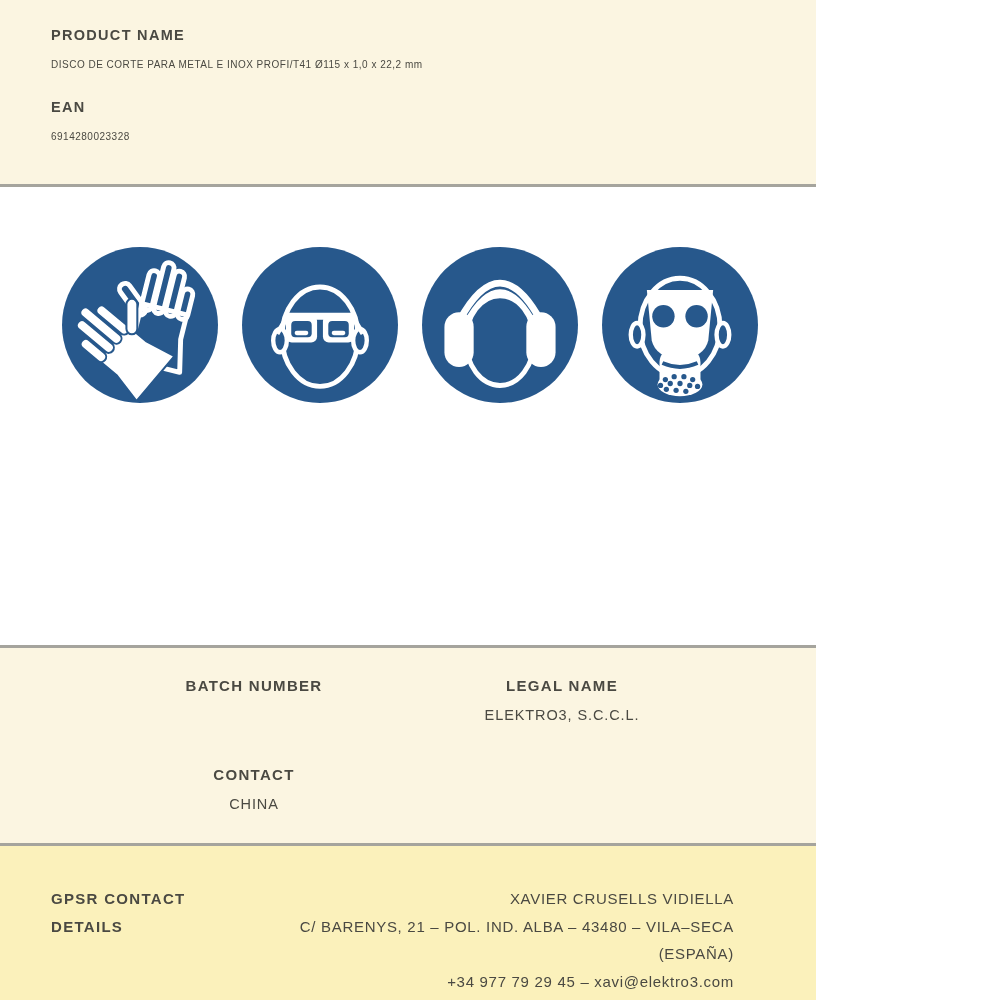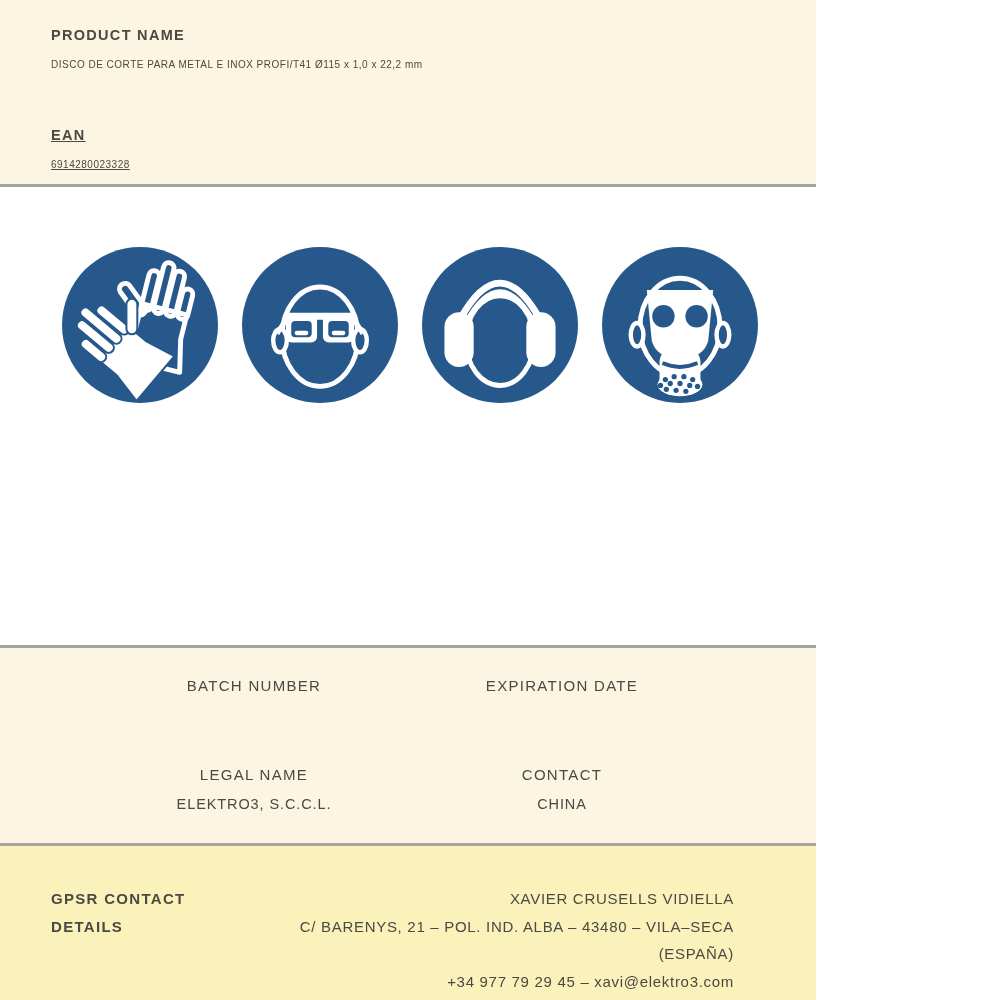--- a/index.html
+++ b/index.html
@@ -18,42 +18,42 @@
     height: 184px; flex: none; box-sizing: border-box;
     background: #FBF5E1;
     padding: 27px 51px 0 51px;
   }
   .flabel {
     font-size: 14.5px; font-weight: bold; letter-spacing: 1.3px; line-height: 17px;
   }
   .fvalue {
     font-size: 10px; letter-spacing: 0.5px; margin-top: 12px; line-height: 18px;
   }
-  .field-ean { margin-top: 53px; text-decoration: underline; }
+  .field-ean { margin-top: 25px; }
 
   
   .sec-icons {
     height: 458px; flex: none; box-sizing: border-box;
     background: #FFFFFF;
     padding: 60px 0 0 62px;
     display: flex; gap: 24px; align-items: flex-start;
   }
   .sicon { width: 156px; height: 156px; display: block; flex: none; }
 
   
   .sec-details {
     height: 195px; flex: none; box-sizing: border-box;
     background: #FBF5E1;
     padding: 29px 100px 0 100px;
     display: grid;
     grid-template-columns: 1fr 1fr;
     grid-template-rows: 89px auto;
     text-align: center;
   }
-  .dlabel { font-size: 15px; font-weight: normal; letter-spacing: 1.3px; line-height: 17px; }
+  .dlabel { font-size: 15px; font-weight: bold; letter-spacing: 1.3px; line-height: 17px; }
   .dvalue { font-size: 14.5px; letter-spacing: 0.9px; margin-top: 13px; min-height: 17px; line-height: 17px; }
 
   
   .sec-gpsr {
     height: 154px; flex: none; box-sizing: border-box;
     background: #FBF1BB;
     padding: 39px 82px 0 51px;
     display: flex; justify-content: space-between; align-items: flex-start;
   }
   .gpsr-label { font-size: 15px; font-weight: bold; letter-spacing: 1.3px; line-height: 27.5px; }
@@ -155,24 +155,20 @@
   </section>
 
   <div class="divider"></div>
 
   <section class="sec-details">
     <div class="dcell">
       <div class="dlabel">BATCH NUMBER</div>
       <div class="dvalue"></div>
     </div>
     <div class="dcell">
-      <div class="dlabel">EXPIRATION DATE</div>
-      <div class="dvalue"></div>
-    </div>
-    <div class="dcell">
       <div class="dlabel">LEGAL NAME</div>
       <div class="dvalue">ELEKTRO3, S.C.C.L.</div>
     </div>
     <div class="dcell">
       <div class="dlabel">CONTACT</div>
       <div class="dvalue">CHINA</div>
     </div>
   </section>
 
   <div class="divider"></div>

